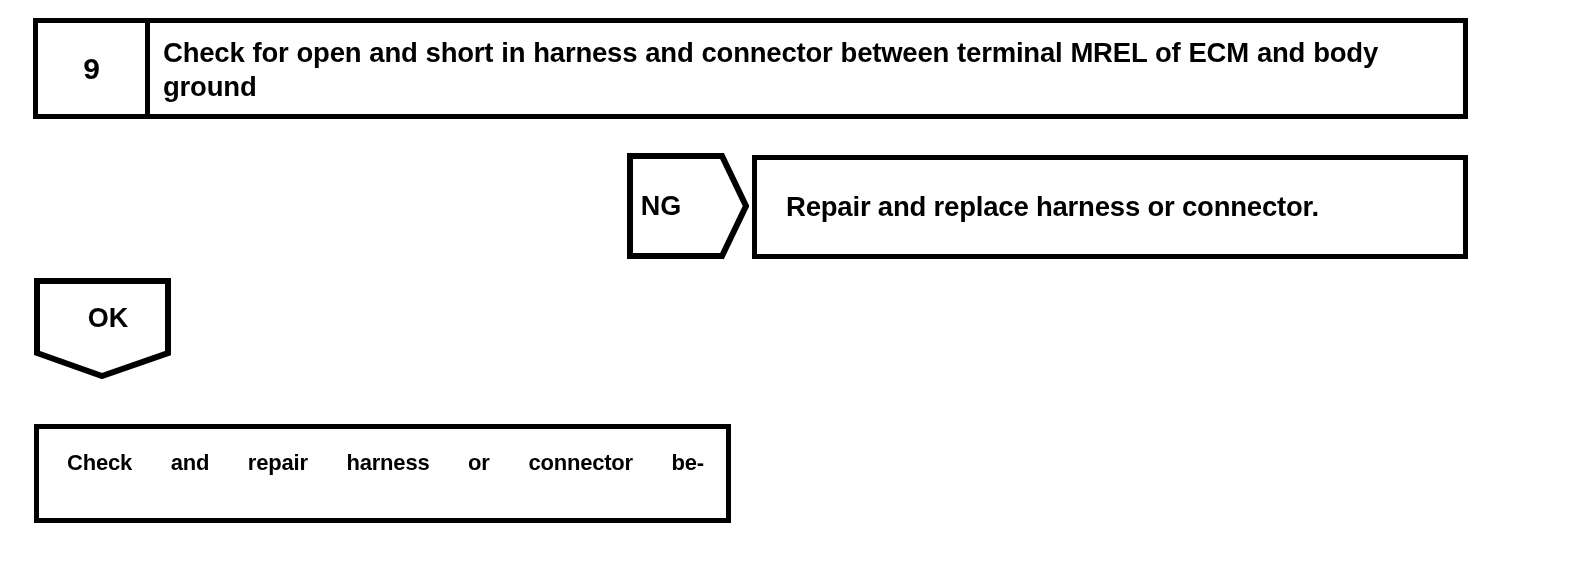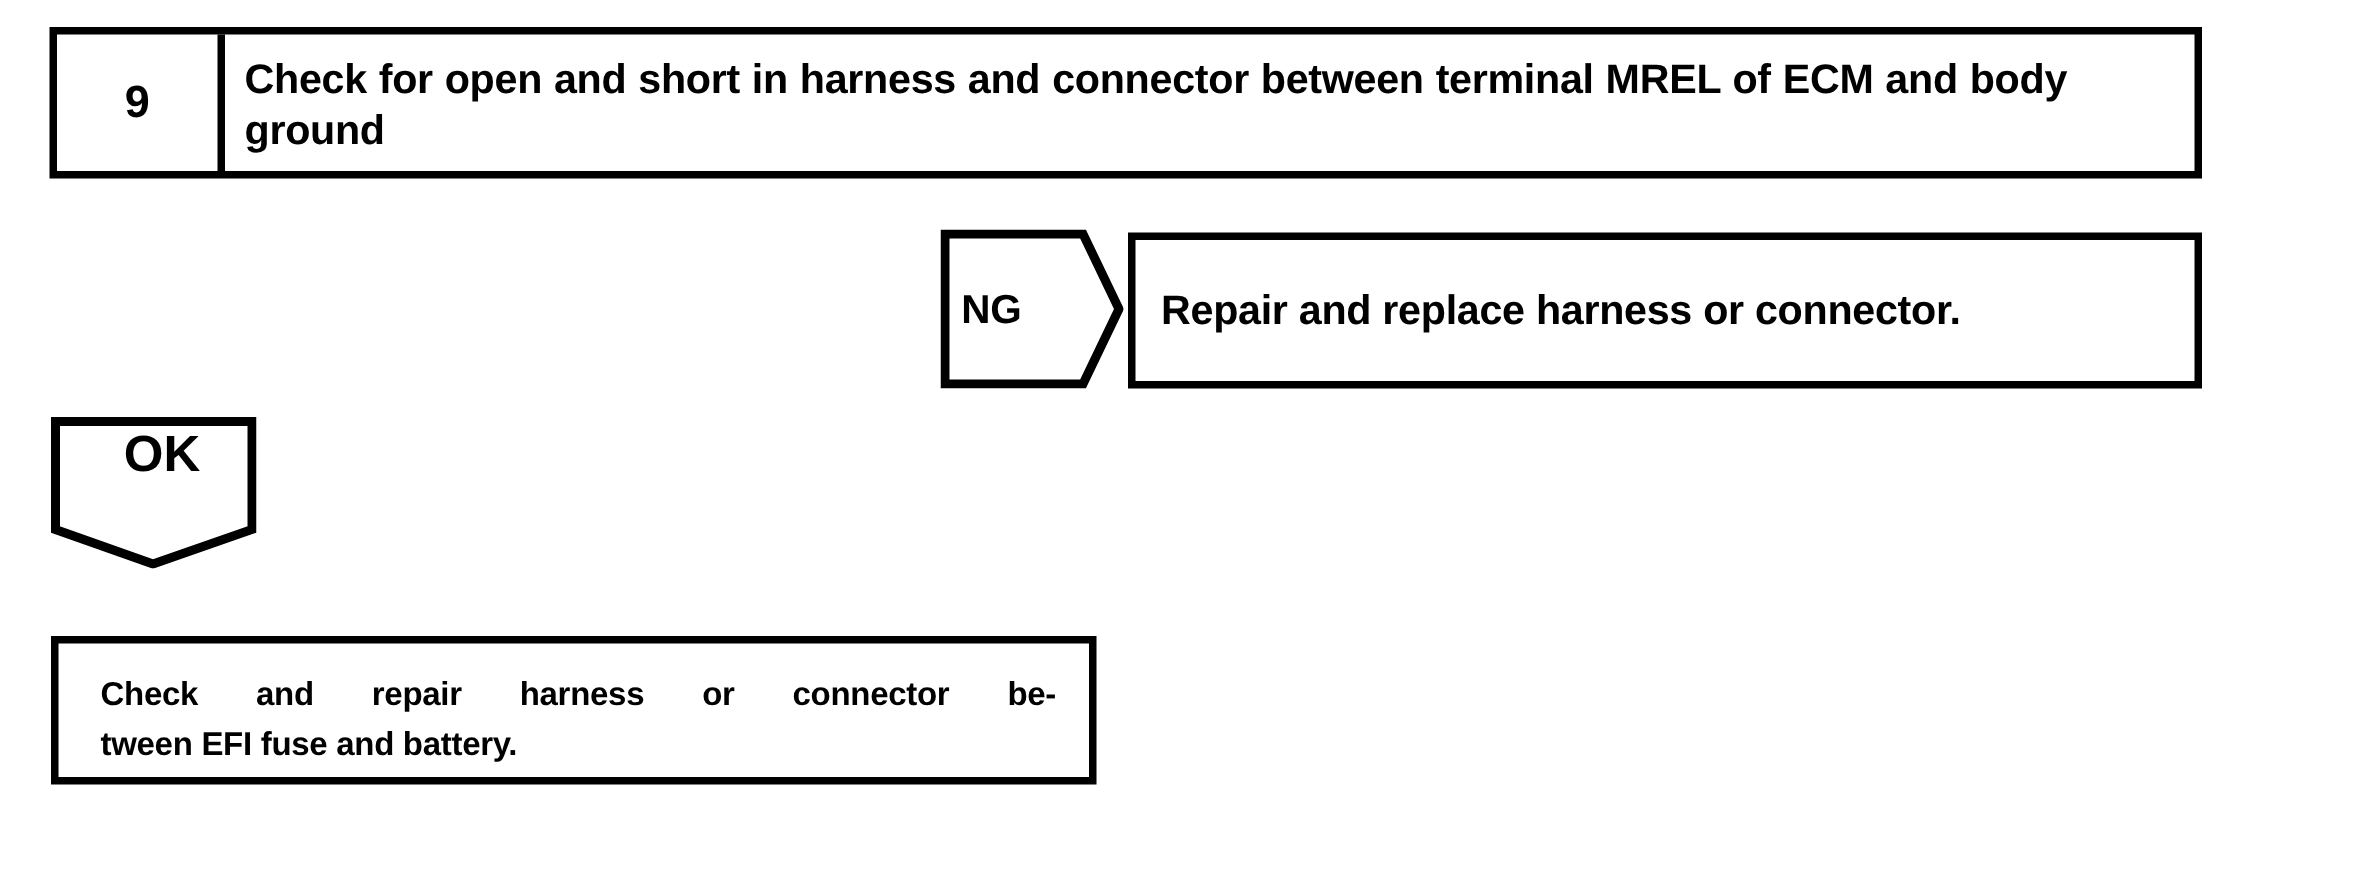--- a/index.html
+++ b/index.html
@@ -94,21 +94,21 @@
     position: absolute;
     left: 752px;
     top: 155px;
     width: 716px;
     height: 104px;
     border: 5px solid #000000;
     box-sizing: border-box;
     background: #ffffff;
     display: flex;
     align-items: center;
-    padding-left: 17px;
+    padding-left: 29px;
   }
   .ng-result-text {
     font-size: 27.5px;
     font-weight: bold;
     color: #000000;
     letter-spacing: -0.2px;
   }
 
   
   .ok-shape {
@@ -119,27 +119,27 @@
     height: 101px;
   }
   .ok-shape svg {
     display: block;
     width: 137px;
     height: 101px;
   }
   .ok-label {
     position: absolute;
     left: 34px;
-    top: 265px;
+    top: 280px;
     width: 148px;
     height: 76px;
     display: flex;
     align-items: center;
     justify-content: center;
-    font-size: 34px;
+    font-size: 27px;
     font-weight: bold;
     color: #000000;
     letter-spacing: 0px;
   }
 
   
   .final-box {
     position: absolute;
     left: 34px;
     top: 424px;
@@ -197,17 +197,16 @@
   <div class="ok-shape">
     <svg viewBox="0 0 137 101" xmlns="http://www.w3.org/2000/svg">
       <polygon points="3,3 134,3 134,75 68,98 3,75" fill="#ffffff" stroke="#000000" stroke-width="6" stroke-linejoin="miter"></polygon>
     </svg>
   </div>
   <div class="ok-label">OK</div>
 
   <div class="final-box">
     <div class="final-text">
       <span class="l1">Check and repair harness or connector be-</span>
-      <span class="l2">tween EFI fuse and battery.</span>
     </div>
   </div>
 
 </div>
 
 </body></html>

